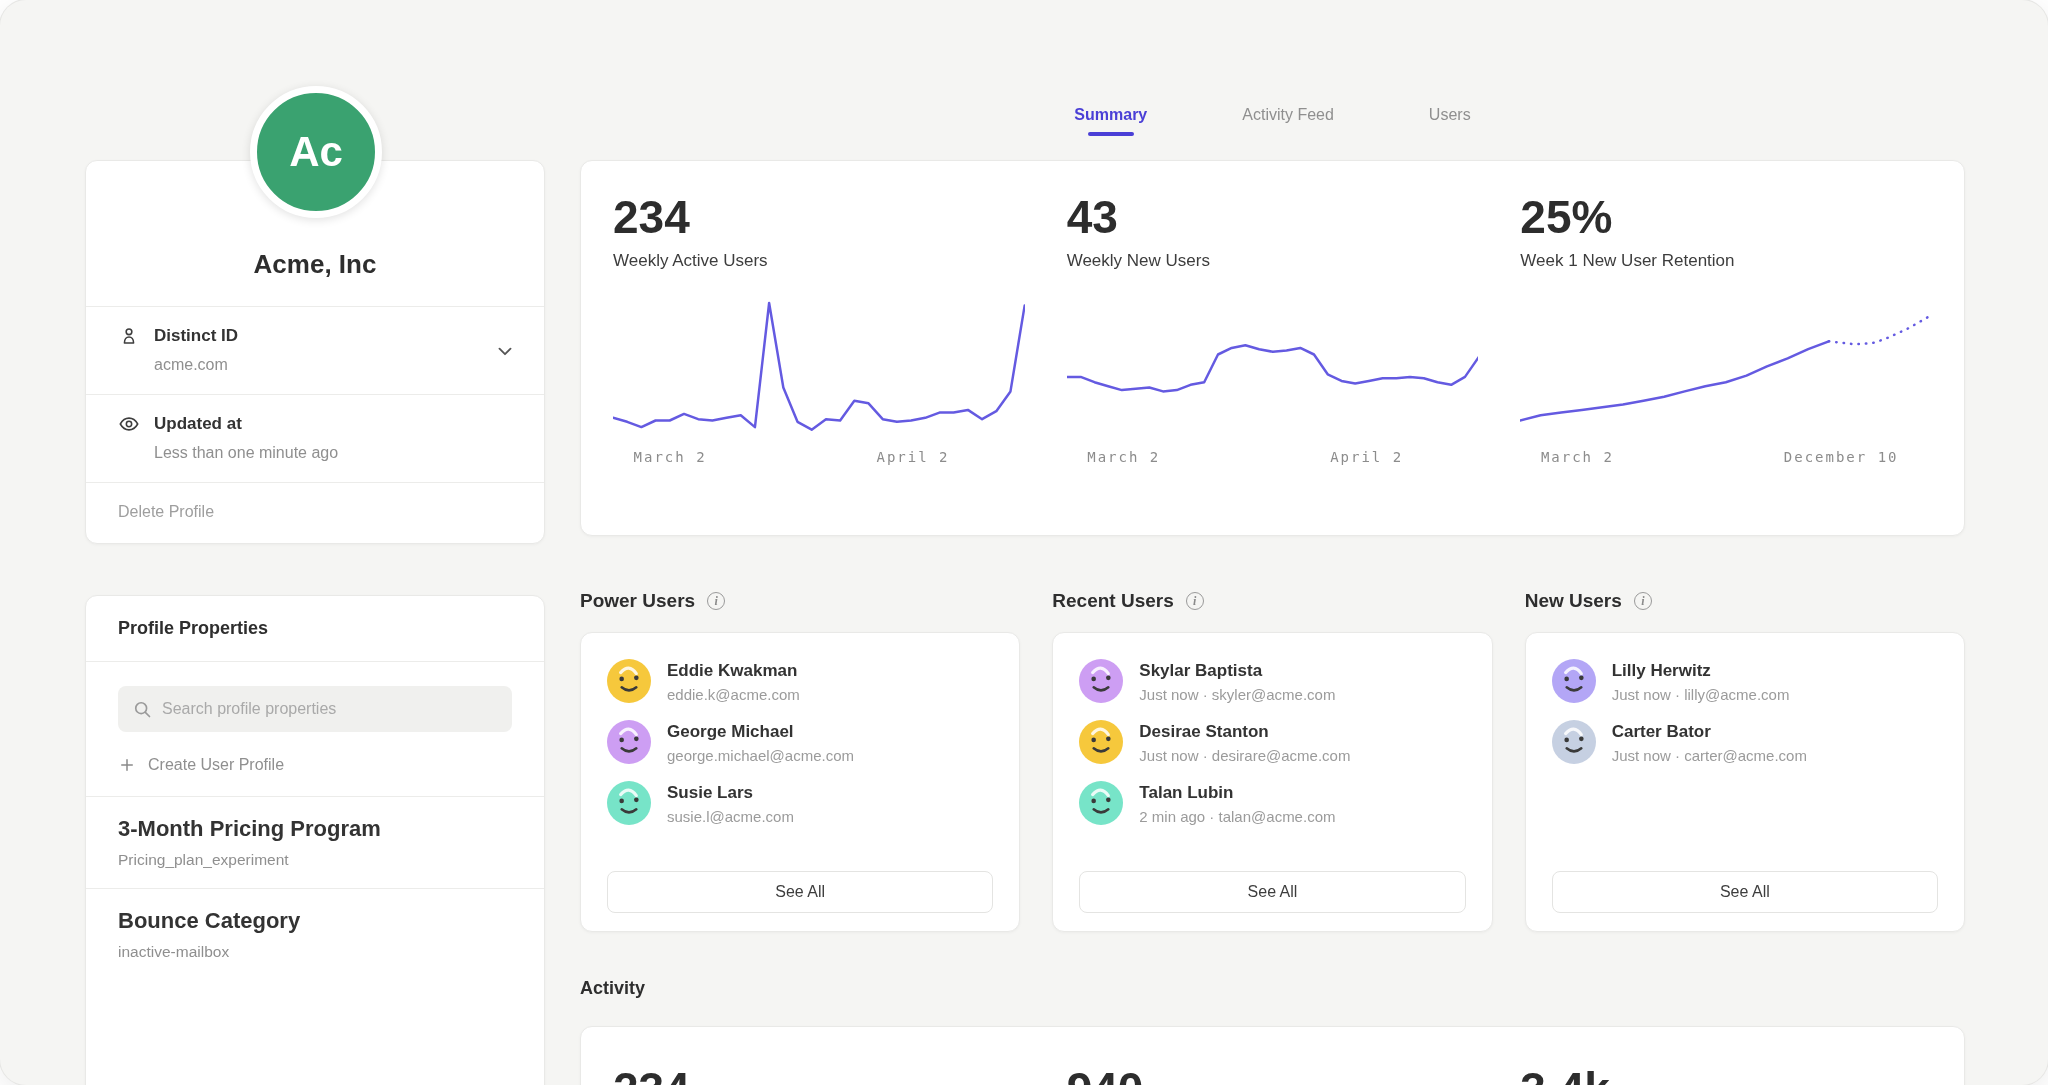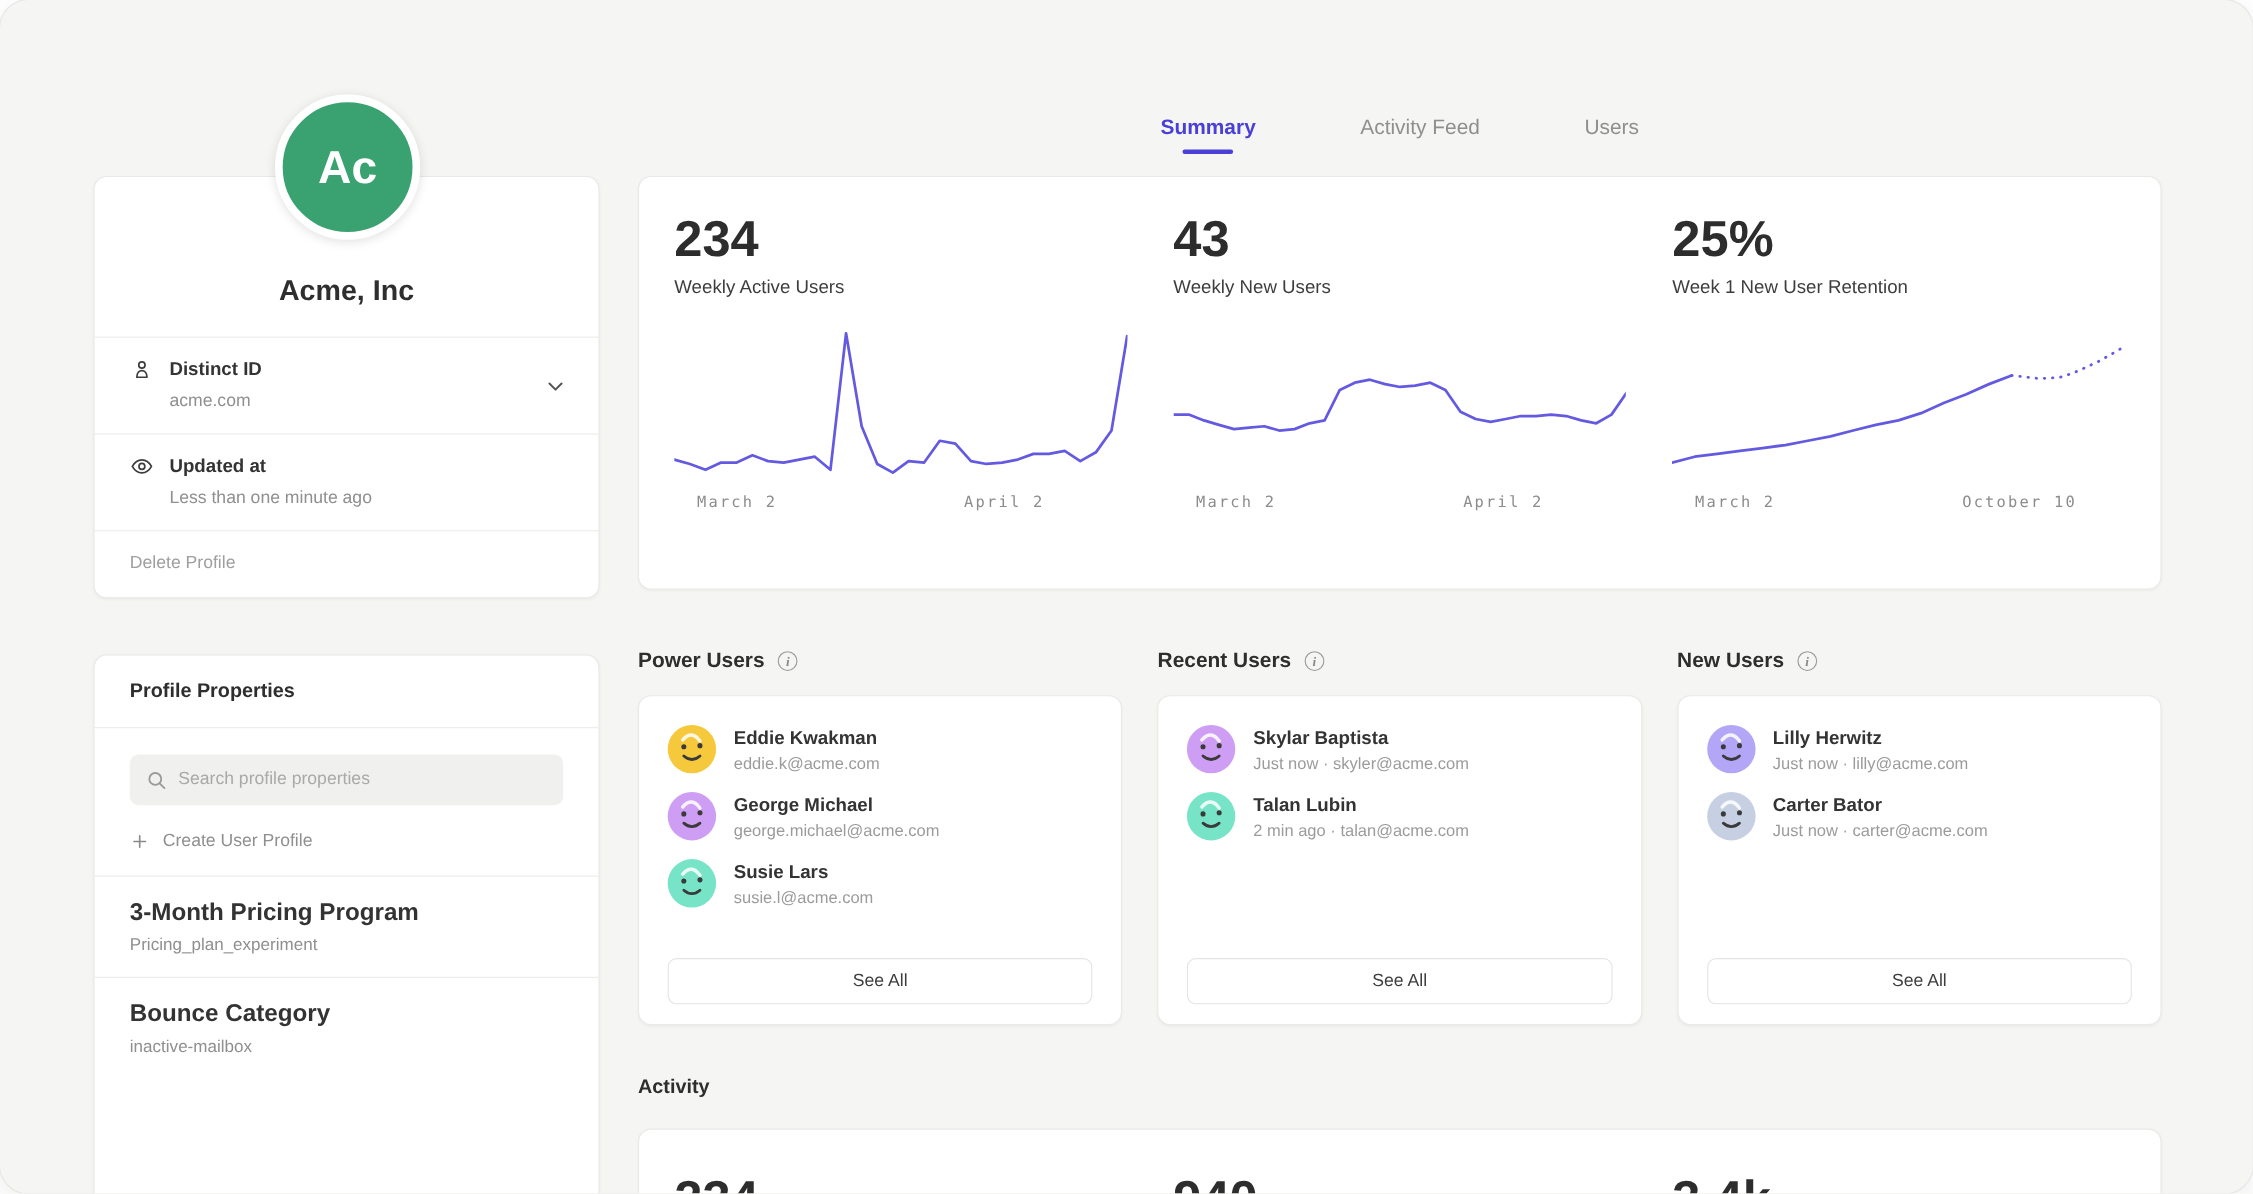--- a/index.html
+++ b/index.html
@@ -40,21 +40,21 @@
   }
   .search-input::placeholder { color:#a9a9a9; }
   .create-row { display:flex; align-items:center; gap:12px; margin:24px 32px 22px; color:#8f8f8f; font-size:16px; cursor:pointer; }
   .create-row svg { width:18px; height:18px; }
   .prop-row { border-top:1px solid #ececea; padding:19px 32px; }
   .prop-name { font-size:22px; font-weight:bold; color:#333; }
   .prop-val { margin-top:9px; font-size:15.5px; color:#8f8f8f; }
 
   
   .tabs { position:absolute; left:580px; top:106px; width:1385px; display:flex; justify-content:center; gap:95px; }
-  .tab { font-size:19px; color:#8f8f8f; cursor:pointer; text-align:center; padding-bottom:6px; }
+  .tab { font-size:16px; color:#8f8f8f; cursor:pointer; text-align:center; padding-bottom:6px; }
   .tab.active { color:var(--accent); font-weight:bold; }
   .tab .underline { display:none; }
   .tab.active .underline { display:block; width:46px; height:4px; border-radius:2px; background:var(--accent); margin:8px auto 0; }
 
   
   .stats-card { position:absolute; left:580px; top:160px; width:1385px; height:376px;
     display:grid; grid-template-columns:repeat(3,1fr); column-gap:42px; padding:30px 32px 20px; }
   .stat-num { font-size:46px; line-height:52px; font-weight:bold; color:#2d2d2d; }
   .stat-label { margin-top:8px; font-size:17px; color:#3d3d3d; }
   .spark { margin-top:24px; height:150px; }
@@ -199,21 +199,21 @@
       <div class="stat-num">25%</div>
       <div class="stat-label">Week 1 New User Retention</div>
       <div class="spark">
           <svg viewBox="0 0 415 150" preserveAspectRatio="none">
             <path d="M0.0 125.5 L20.8 120.2 L41.5 117.6 L62.3 114.9 L83.0 112.3 L103.8 109.6 L124.5 105.7 L145.3 101.7 L166.0 96.4 L186.8 91.2 L207.5 87.2 L228.3 80.6 L249.0 71.4 L269.8 63.4 L290.5 54.2 L311.3 46.3" fill="none" stroke="#645ae1" stroke-width="2.5" stroke-linecap="round" stroke-linejoin="round"></path>
             <path d="M311.3 46.3 L322.8 47.6 L334.3 48.9 L345.8 48.9 L357.4 47.6 L368.9 43.6 L380.4 38.4 L391.9 33.1 L403.5 26.5 L415.0 19.9" fill="none" stroke="#645ae1" stroke-width="2.5" stroke-linecap="round" stroke-linejoin="round" stroke-dasharray="0.5 7"></path>
           </svg>
         </div>
       <div class="axis">
         <span class="a-left">March 2</span>
-        <span class="a-right">October 10</span>
+        <span class="a-right">December 10</span>
       </div>
     </div>
   </div>
 
   <div class="sections">
 
     <div>
       <div class="sec-title">
         <span>Power Users</span>
         <span class="info">i</span>
@@ -276,20 +276,34 @@
             <svg viewBox="0 0 42 42" width="44" height="44">
                 <path d="M13 13 q8 -9 15 1" stroke="rgba(255,255,255,.85)" stroke-width="3" fill="none" stroke-linecap="round"></path>
                 <circle cx="14" cy="19" r="2.2" fill="#3a3a3a"></circle>
                 <circle cx="28" cy="18" r="2.2" fill="#3a3a3a"></circle>
                 <path d="M14 27 q7 6 14 0" stroke="#3a3a3a" stroke-width="2.4" fill="none" stroke-linecap="round"></path>
               </svg>
           </span>
           <span>
             <div class="u-name">Skylar Baptista</div>
             <div class="u-detail">Just now · skyler@acme.com</div>
+          </span>
+        </div>
+        <div class="u-row">
+          <span class="u-avatar" style="background: rgb(246, 200, 60);">
+            <svg viewBox="0 0 42 42" width="44" height="44">
+                <path d="M13 13 q8 -9 15 1" stroke="rgba(255,255,255,.85)" stroke-width="3" fill="none" stroke-linecap="round"></path>
+                <circle cx="14" cy="19" r="2.2" fill="#3a3a3a"></circle>
+                <circle cx="28" cy="18" r="2.2" fill="#3a3a3a"></circle>
+                <path d="M14 27 q7 6 14 0" stroke="#3a3a3a" stroke-width="2.4" fill="none" stroke-linecap="round"></path>
+              </svg>
+          </span>
+          <span>
+            <div class="u-name">Desirae Stanton</div>
+            <div class="u-detail">Just now · desirare@acme.com</div>
           </span>
         </div>
         <div class="u-row">
           <span class="u-avatar" style="background: rgb(119, 228, 200);">
             <svg viewBox="0 0 42 42" width="44" height="44">
                 <path d="M13 13 q8 -9 15 1" stroke="rgba(255,255,255,.85)" stroke-width="3" fill="none" stroke-linecap="round"></path>
                 <circle cx="14" cy="19" r="2.2" fill="#3a3a3a"></circle>
                 <circle cx="28" cy="18" r="2.2" fill="#3a3a3a"></circle>
                 <path d="M14 27 q7 6 14 0" stroke="#3a3a3a" stroke-width="2.4" fill="none" stroke-linecap="round"></path>
               </svg>

